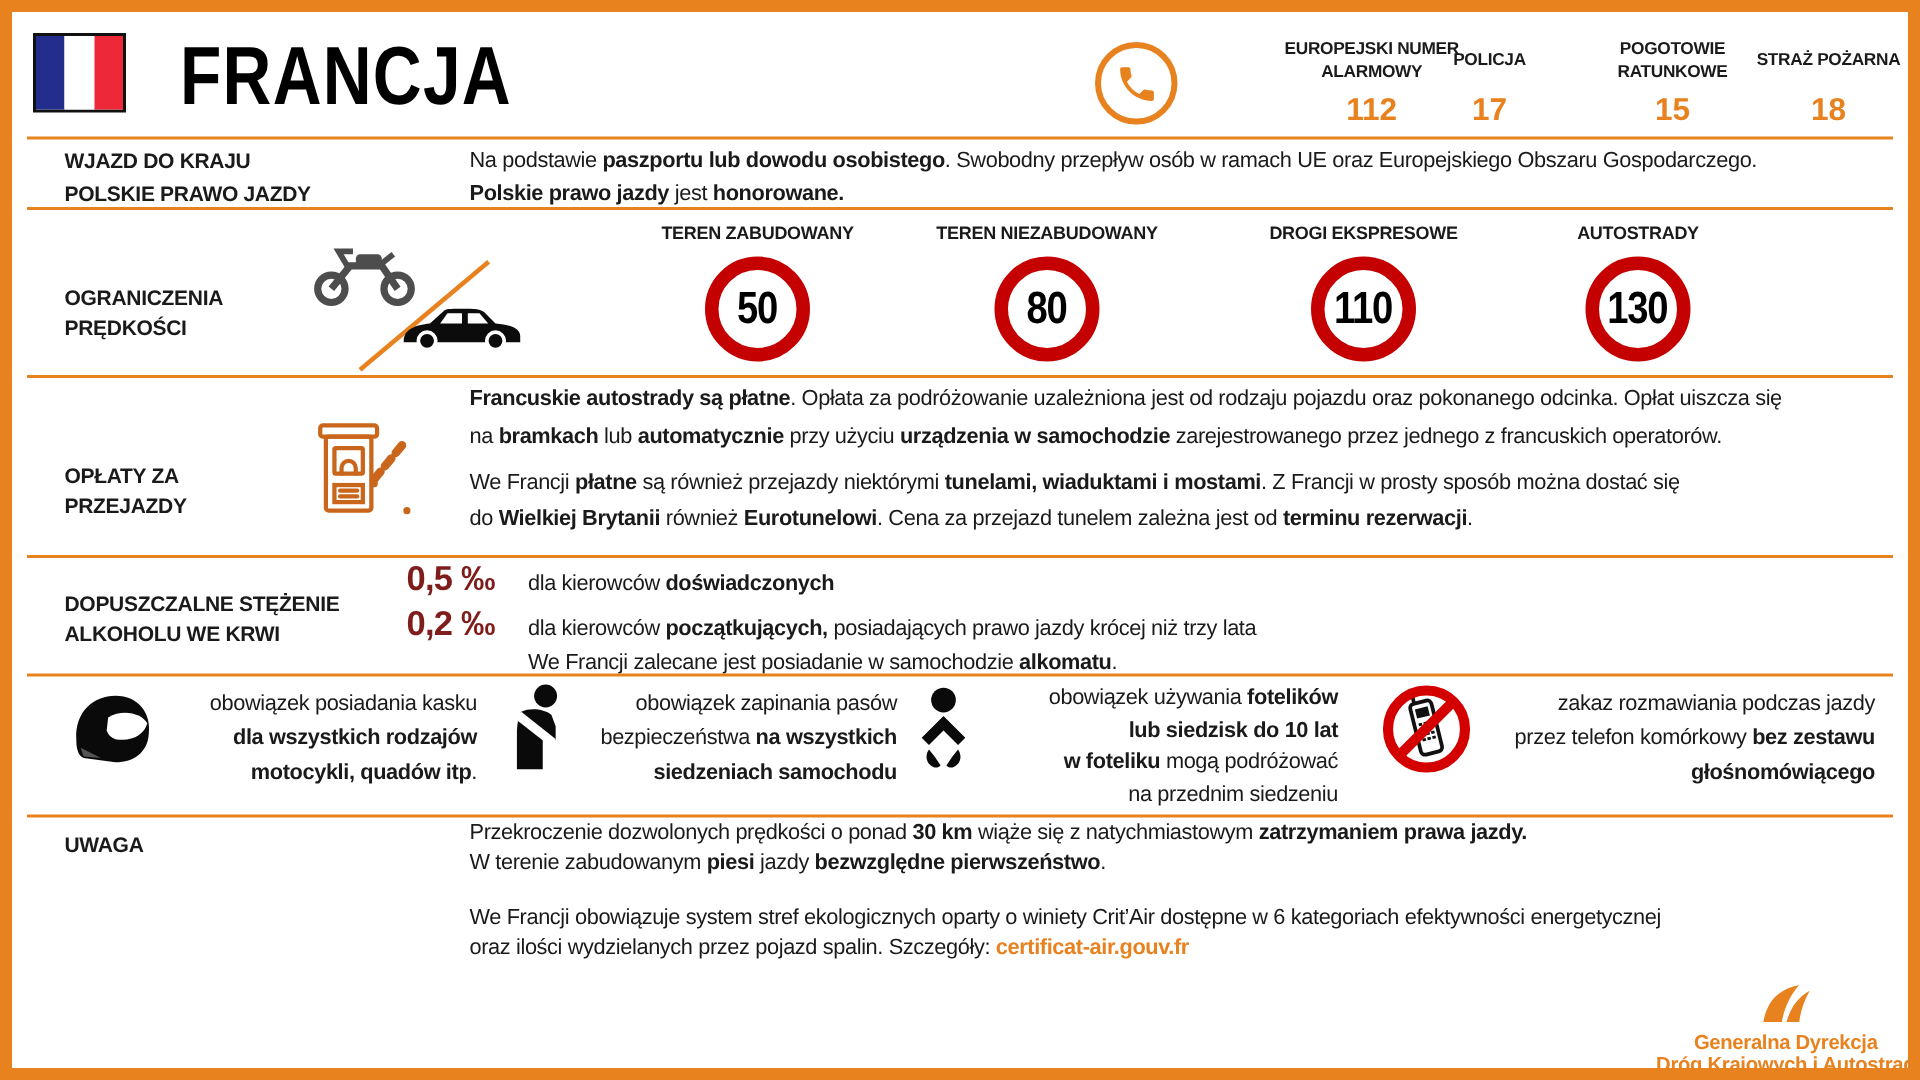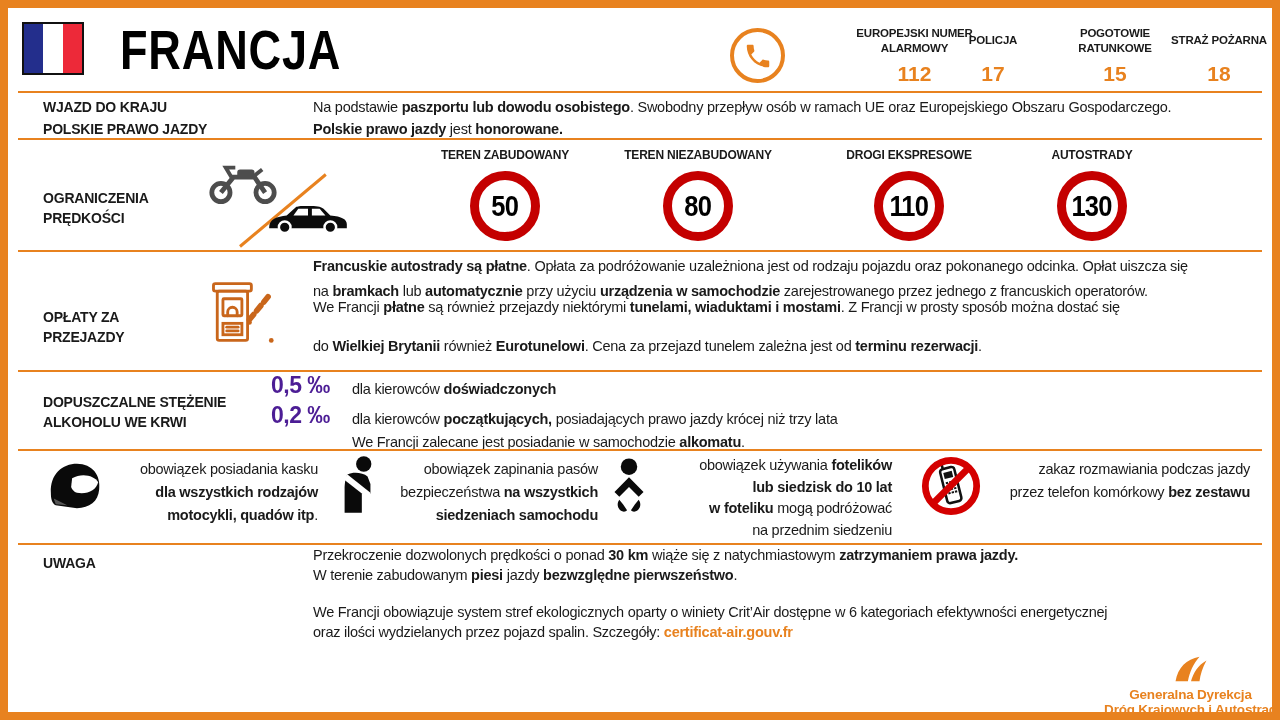--- a/index.html
+++ b/index.html
@@ -29,21 +29,21 @@
   .txt{position:absolute;font-size:14.5px;letter-spacing:-.25px;line-height:20px;white-space:nowrap;}
   .b{font-weight:bold;}
   .link{color:var(--accent);font-weight:bold;}
   
   .sign-group{position:absolute;top:140px;width:186px;display:flex;flex-direction:column;align-items:center;}
   .sign-label{font-size:12px;font-weight:bold;letter-spacing:-.2px;white-space:nowrap;}
   .sign{width:70px;height:70px;margin-top:9px;border-radius:50%;border:9px solid var(--sign_red);background:#fff;
         display:flex;align-items:center;justify-content:center;}
   .sign span{font-size:30px;font-weight:bold;transform:scaleX(.85);letter-spacing:-1px;color:#000;}
   
-  .alc-val{position:absolute;font-size:23px;font-weight:bold;letter-spacing:-.5px;color:#4c1d95;}
+  .alc-val{position:absolute;font-size:23px;font-weight:bold;letter-spacing:-.5px;color:#7f1d1d;}
   
   .rule-lines{position:absolute;text-align:right;font-size:14.5px;letter-spacing:-.25px;line-height:23px;white-space:nowrap;}
   .rule-lines.tight{line-height:21.5px;}
   
   .gddkia-text{position:absolute;left:1060px;top:679px;width:245px;text-align:center;color:var(--accent);
         font-size:13.5px;font-weight:bold;line-height:15px;letter-spacing:-.2px;}
   .diag{position:absolute;left:232px;top:237px;width:112px;height:3px;background:var(--accent);
         transform:rotate(-40deg);transform-origin:left center;}
 </style>
 </head>
@@ -154,21 +154,21 @@
       <rect x="20" y="50" width="20" height="12"></rect>
       <line x1="24" y1="54" x2="36" y2="54"></line>
       <line x1="24" y1="58" x2="36" y2="58"></line>
       <line x1="48" y1="46" x2="70" y2="19" stroke-width="6" stroke-dasharray="7 5"></line>
       <circle cx="48" cy="49" r="2.5" fill="var(--booth)" stroke="none"></circle>
       <circle cx="71" cy="68" r="2.5" fill="var(--booth)" stroke="none"></circle>
     </svg>
   </div>
   <div class="txt" style="left:305px;top:248px"><span class="b">Francuskie autostrady są płatne</span><span>. Opłata za podróżowanie uzależniona jest od rodzaju pojazdu oraz pokonanego odcinka. Opłat uiszcza się</span></div>
   <div class="txt" style="left:305px;top:273px"><span>na </span><span class="b">bramkach</span><span> lub </span><span class="b">automatycznie</span><span> przy użyciu </span><span class="b">urządzenia w samochodzie</span><span> zarejestrowanego przez jednego z francuskich operatorów.</span></div>
-  <div class="txt" style="left:305px;top:289px"><span>We Francji </span><span class="b">płatne</span><span> są również przejazdy niektórymi </span><span class="b">tunelami, wiaduktami i mostami</span><span>. Z Francji w prosty sposób można dostać się</span></div>
+  <div class="txt" style="left:305px;top:304px"><span>We Francji </span><span class="b">płatne</span><span> są również przejazdy niektórymi </span><span class="b">tunelami, wiaduktami i mostami</span><span>. Z Francji w prosty sposób można dostać się</span></div>
   <div class="txt" style="left:305px;top:328px"><span>do </span><span class="b">Wielkiej Brytanii</span><span> również </span><span class="b">Eurotunelowi</span><span>. Cena za przejazd tunelem zależna jest od </span><span class="b">terminu rezerwacji</span><span>.</span></div>
 
   <div class="sep" style="top:362px"></div>
 
   <div class="lbl" style="left:35px;top:384px">DOPUSZCZALNE STĘŻENIE
 ALKOHOLU WE KRWI</div>
   <div class="alc-val" style="left:263px;top:364px">0,5 ‰</div>
   <div class="txt" style="left:344px;top:371px"><span>dla kierowców </span><span class="b">doświadczonych</span></div>
   <div class="alc-val" style="left:263px;top:394px">0,2 ‰</div>
   <div class="txt" style="left:344px;top:401px"><span>dla kierowców </span><span class="b">początkujących,</span><span> posiadających prawo jazdy krócej niż trzy lata</span></div>
@@ -238,20 +238,21 @@
             <rect x="34.5" y="37.8" width="2.4" height="2"></rect>
         </g>
       </g>
       <circle cx="32" cy="32" r="26.5" fill="none" stroke="var(--prohibit_red)" stroke-width="7"></circle>
       <line x1="50" y1="13.5" x2="13.5" y2="50" stroke="var(--prohibit_red)" stroke-width="7"></line>
     </svg>
   </div>
   <div class="rule-lines" style="left:980px;top:450px;width:262px">
     <div><span>zakaz rozmawiania podczas jazdy</span></div>
     <div><span>przez telefon komórkowy  </span><span class="b">bez zestawu</span></div>
+    <div><span class="b">głośnomówiącego</span></div>
   </div>
 
   <div class="sep" style="top:535px"></div>
 
   <div class="lbl" style="left:35px;top:545px">UWAGA</div>
   <div class="txt" style="left:305px;top:537px"><span>Przekroczenie dozwolonych prędkości o ponad </span><span class="b">30 km</span><span> wiąże się z natychmiastowym </span><span class="b">zatrzymaniem prawa jazdy.</span></div>
   <div class="txt" style="left:305px;top:557px"><span>W terenie zabudowanym </span><span class="b">piesi</span><span> jazdy </span><span class="b">bezwzględne pierwszeństwo</span><span>.</span></div>
   <div class="txt" style="left:305px;top:594px"><span>We Francji obowiązuje system stref ekologicznych oparty o winiety Crit’Air dostępne w 6 kategoriach efektywności energetycznej</span></div>
   <div class="txt" style="left:305px;top:614px"><span>oraz ilości wydzielanych przez pojazd spalin. Szczegóły: </span><span class="b link">certificat-air.gouv.fr</span></div>
 

